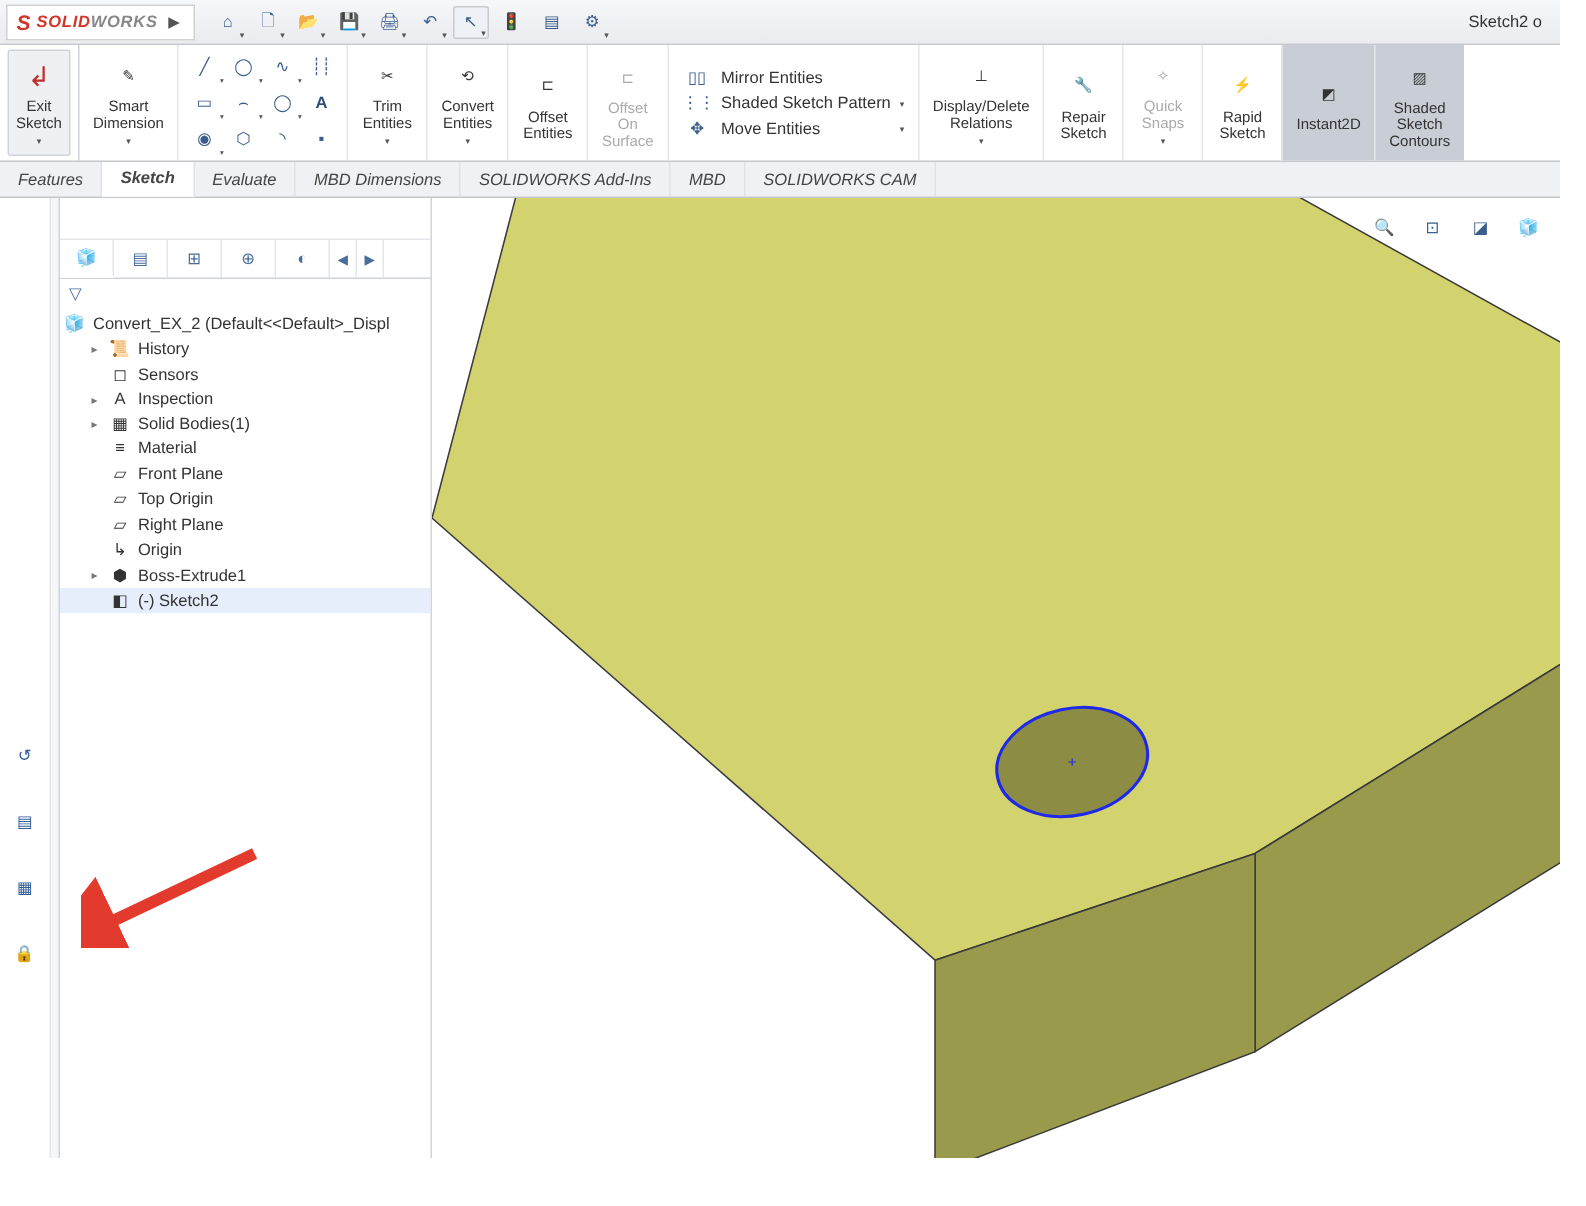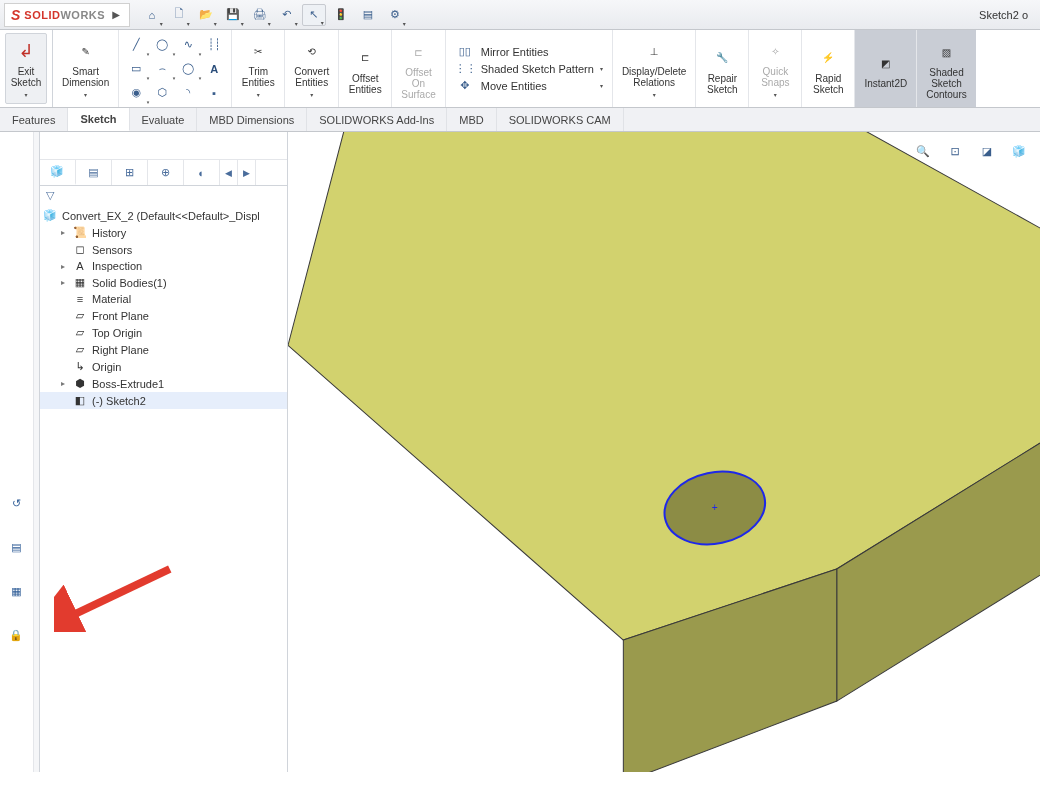--- a/index.html
+++ b/index.html
@@ -23,21 +23,21 @@
   .logo {
     background: #fff;
     border: 1px solid #d0d0d0;
     padding: 2px 6px;
     display: flex;
     align-items: center;
     gap: 4px;
     height: 24px;
   }
   .logo-text { font-weight: bold; color: #888; font-size: 11px; letter-spacing: 0.5px; }
-  .logo-text span { color: #d4352b; }
+  .logo-text span { color: #d4352b; font-style: italic; }
   .logo-arrow { color: #555; font-size: 10px; padding: 0 3px; cursor: pointer; }
   .qat { display: flex; gap: 3px; margin-left: 10px; align-items: center; }
   .qat-btn {
     width: 24px; height: 22px;
     display: flex; align-items: center; justify-content: center;
     border-radius: 2px;
     color: #3a5e8c;
     cursor: pointer;
     position: relative;
   }
@@ -88,20 +88,21 @@
   .pattern-row { display: flex; align-items: center; gap: 6px; cursor: pointer; }
   .pattern-row .ico { width: 20px; color: #3a5e8c; text-align: center; }
   .pattern-row .dd { font-size: 6px; color: #555; margin-left: auto; }
   
   .tabs {
     height: 24px;
     background: #f0f1f4;
     border-bottom: 1px solid #c4c7cc;
     display: flex;
     align-items: stretch;
+    font-style: italic;
   }
   .tab {
     padding: 0 12px;
     display: flex; align-items: center;
     font-size: 11px;
     border-right: 1px solid #e0e2e6;
     cursor: pointer;
     color: #444;
   }
   .tab.active { background: #fff; font-weight: bold; border-bottom: 1px solid #fff; }

